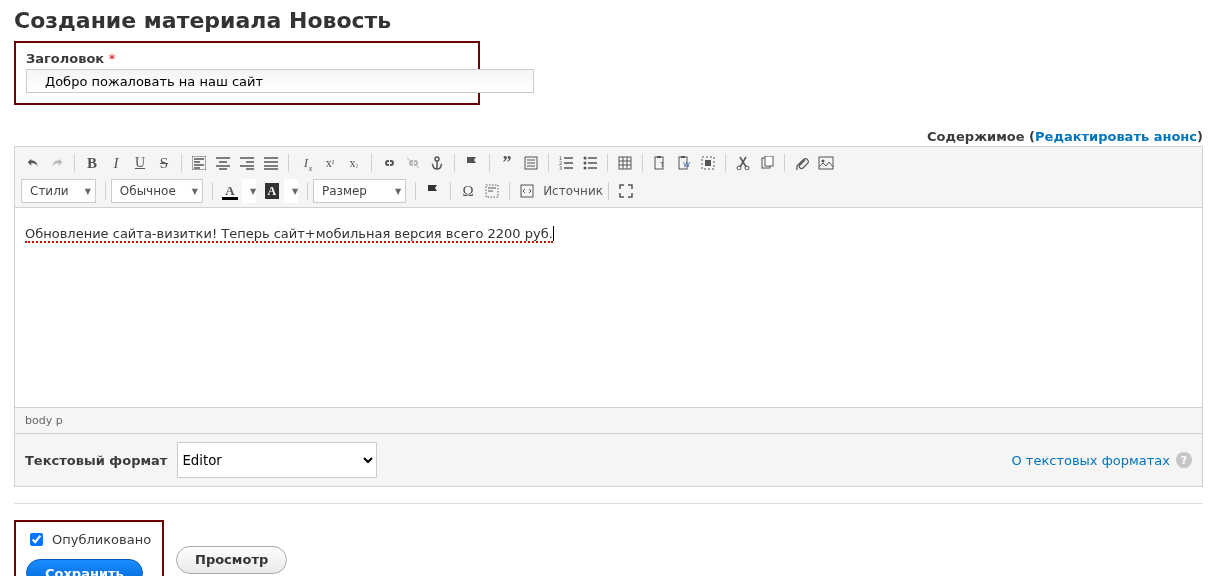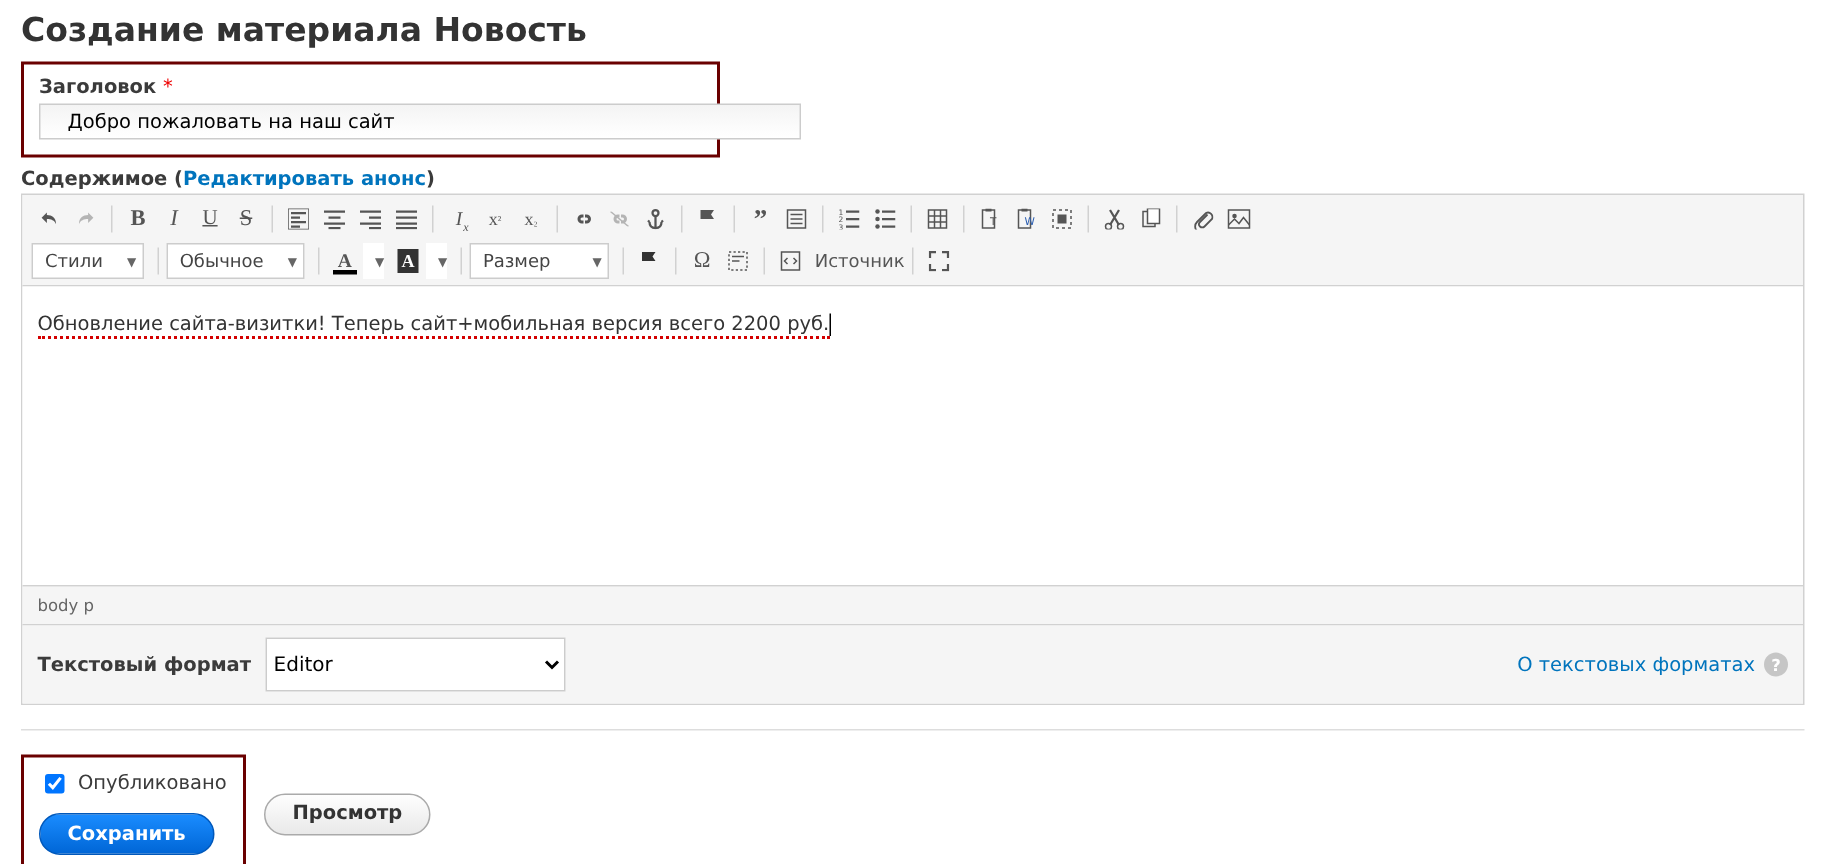--- a/index.html
+++ b/index.html
@@ -27,21 +27,21 @@
   .field-label { font-weight: bold; font-size: 13px; display: block; margin-bottom: 3px; }
   .required-star { color: #e00; font-weight: normal; }
   input[type=text].title-input {
     width: 508px;
     height: 24px;
     padding: 2px 18px;
     border: 1px solid #ccc;
     background: linear-gradient(#f4f4f4,#fff);
     font-family: inherit; font-size: 13px;
   }
-  .content-section-label { font-weight: bold; margin-top: 7px; font-size: 13px; }
+  .content-section-label { font-weight: bold; margin-top: 24px; font-size: 13px; text-align: right; }
   .content-section-label a { color: #0074bd; text-decoration: none; font-weight: bold; }
   .ck-wrap {
     border: 1px solid #d1d1d1;
     margin-top: 2px;
     background: #fff;
   }
   .ck-toolbar {
     background: #f5f5f5;
     border-bottom: 1px solid #d1d1d1;
     padding: 4px 6px 0 6px;

